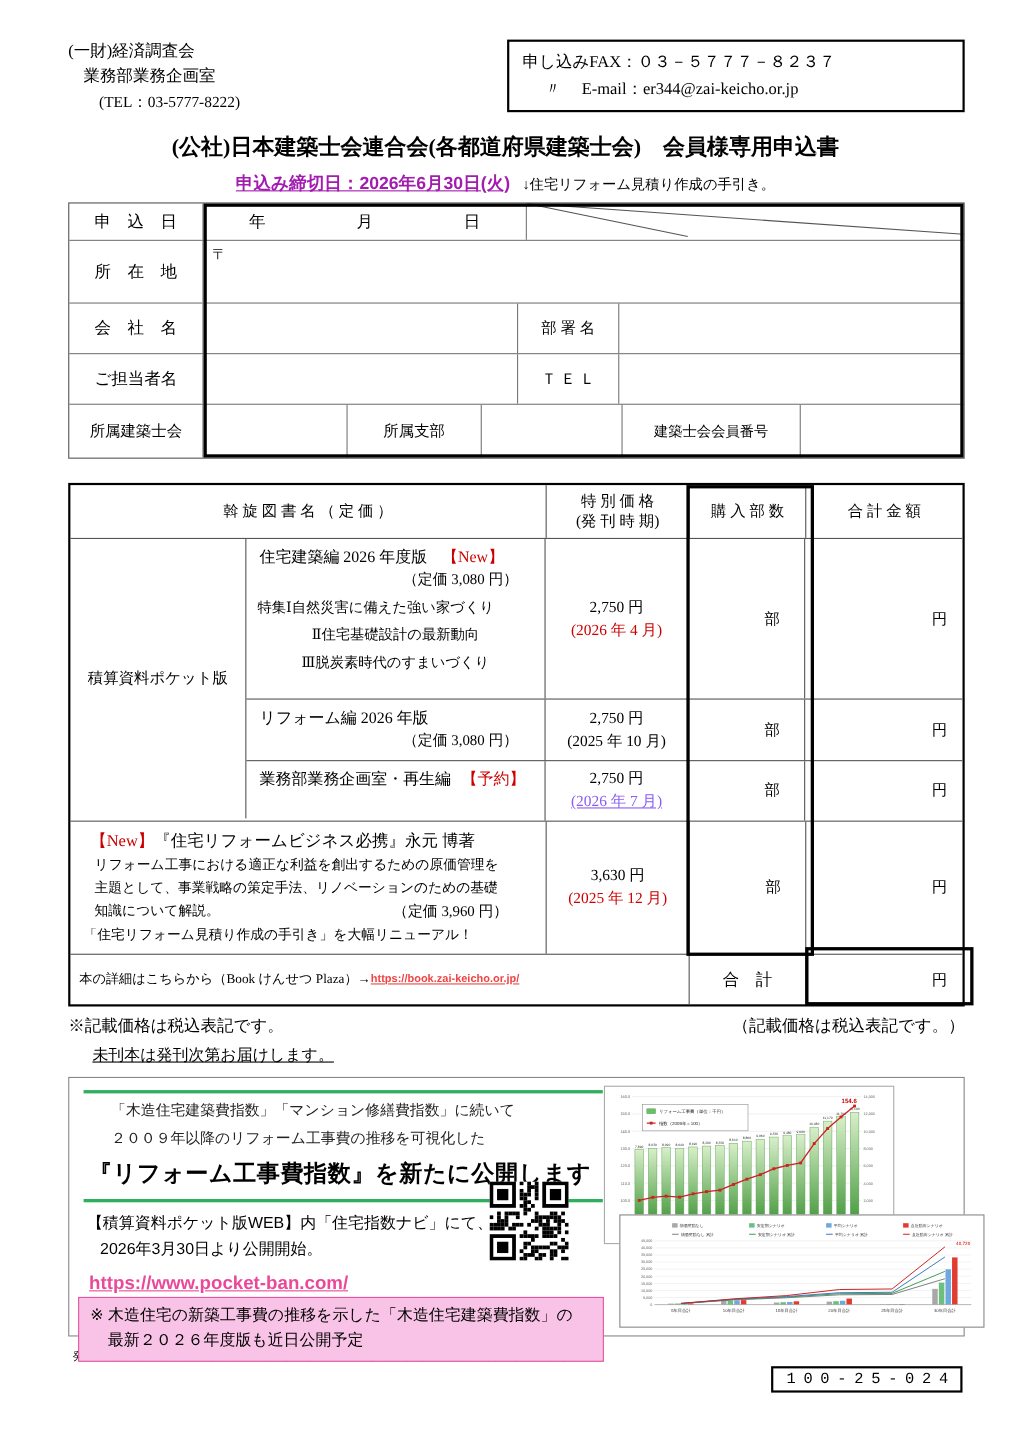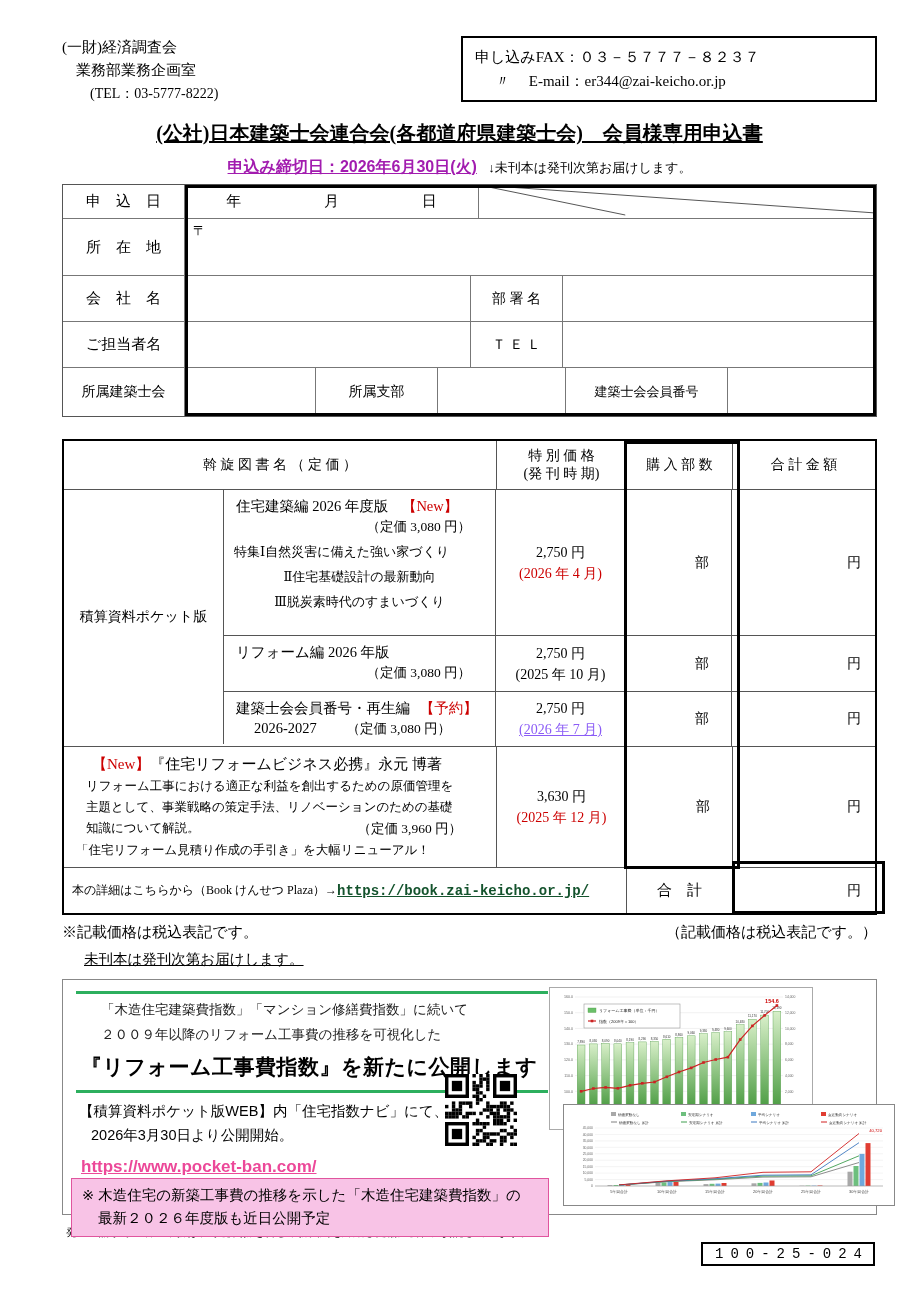--- a/index.html
+++ b/index.html
@@ -7,21 +7,21 @@
         font-family:"Liberation Serif","DejaVu Serif",serif;overflow:hidden;}
 
   
   .tophdr{display:flex;justify-content:space-between;align-items:flex-start;margin:36px 42px 0 62px;}
   .org{font-size:15px;line-height:1.55;}
   .org .i1{margin-left:14px;} .org .i2{margin-left:28px;font-size:14px;}
   .contactbox{border:2px solid #000;padding:7px 12px;font-size:15px;line-height:1.6;width:388px;}
   .contactbox .em{padding-left:20px;}
 
   
-  .title{ text-align:center;font-size:20px;font-weight:bold;margin-top:16px;text-decoration:underline;}
+  .title{ text-align:center;font-size:20px;font-weight:bold;margin-top:16px;}
   .deadline{text-align:center;margin-top:10px;font-size:13px;}
   .dl-red{color:#a21caf;font-weight:bold;font-size:16px;text-decoration:underline;font-family:"Liberation Sans",sans-serif;}
   .dl-note{margin-left:8px;font-size:13px;}
 
   
   .ftable{margin:6px 0 0 62px;width:815px;position:relative;border:1px solid #555;box-sizing:border-box;}
   .fthick{position:absolute;left:122px;top:0;right:0;bottom:0;border:3px solid #000;pointer-events:none;z-index:3;}
   .frow{display:flex;border-bottom:1px solid #777;}
   .frow:last-child{border-bottom:none;}
   .fcell{border-right:1px solid #777;box-sizing:border-box;position:relative;}
@@ -47,25 +47,25 @@
   .unitcell{display:flex;align-items:center;justify-content:flex-end;padding-right:22px;}
   .yencell{display:flex;align-items:center;justify-content:flex-end;padding-right:14px;}
   .red{color:#cc0000;}
   .redu{color:#8b5cf6;text-decoration:underline;}
   .bktitle{font-size:14.5px;padding:7px 10px 0 12px;}
   .bklp{text-align:right;padding-right:24px;font-size:13.5px;margin-top:2px;}
   .bkfeat{font-size:13px;padding-left:10px;margin-top:7px;}
   .bkfeat.ctr{text-align:center;padding-left:0;}
   .qtybox{position:absolute;left:560px;top:0;width:110px;height:422px;border:3px solid #000;pointer-events:none;z-index:3;}
   .totbox{position:absolute;left:668px;top:420px;width:147px;height:47px;border:3px solid #000;pointer-events:none;z-index:3;}
-  .b4line1{font-size:15px;padding:8px 0 0 28px;}
+  .b4line1{font-size:15px;padding:8px 0 0 18px;}
   .b4desc{font-size:12.5px;padding-left:22px;margin-top:4px;}
   .b4row{display:flex;justify-content:space-between;padding-right:34px;}
   .detailcell{display:flex;align-items:center;font-size:12px;padding-left:8px;}
-  .booklink{color:#14532d;font-weight:bold;font-size:14px;text-decoration:underline;font-family:Liberation Mono, monospace;}
+  .booklink{color:#ef4444;font-weight:bold;font-size:10px;text-decoration:underline;font-family:Liberation Sans, sans-serif;}
   .totlab{display:flex;align-items:center;justify-content:center;font-size:15px;}
 
   
   .notesrow{display:flex;justify-content:space-between;margin:8px 42px 0 62px;font-size:15px;}
   .note2{margin:8px 0 0 84px;font-size:14.5px;text-decoration:underline;}
 
   
   .promo{margin:10px 0 0 62px;width:815px;height:236px;border:1px solid #888;position:relative;
          font-family:"Liberation Sans","DejaVu Sans",sans-serif;box-sizing:border-box;}
   .grule{height:3px;background:#2daf5e;width:472px;margin-left:13px;}
@@ -104,21 +104,21 @@
     <div class="contactbox">
       <div>申し込みFAX：０３－５７７７－８２３７</div>
       <div class="em">〃　 E-mail：er344@zai-keicho.or.jp</div>
     </div>
   </div>
 
   
   <div class="title">(公社)日本建築士会連合会(各都道府県建築士会)　会員様専用申込書</div>
   <div class="deadline">
     <span class="dl-red">申込み締切日：2026年6月30日(火)</span>
-    <span class="dl-note">↓未刊本は発刊次第お届けします。</span>
+    <span class="dl-note">↓住宅リフォーム見積り作成の手引き。</span>
   </div>
 
   
   <div class="ftable">
     <div class="fthick"></div>
     <div class="frow" style="height:33px">
       <div class="fcell flab w122">申　込　日</div>
       <div class="fcell datecell">
         <span>年</span>
         <span>月</span>
@@ -211,26 +211,22 @@
           <div class="ocell cw4 unitcell">
             <span>部</span>
           </div>
           <div class="ocell cw5 yencell">
             <span>円</span>
           </div>
         </div>
         <div class="orow" style="height:54px;border-bottom:none">
           <div class="ocell cw2">
             <div class="bktitle">
-              <span>建築士会会員番号・再生編</span>
+              <span>業務部業務企画室・再生編</span>
               <span class="red" style="margin-left:6px">【予約】</span>
-            </div>
-            <div class="bktitle" style="padding-top:2px">
-              <span style="margin-left:18px">2026-2027</span>
-              <span style="margin-left:26px;font-size:13.5px">（定価 3,080 円）</span>
             </div>
           </div>
           <div class="ocell cw3 pricecell">
             <div>2,750 円</div>
             <div class="redu">(2026 年 7 月)</div>
           </div>
           <div class="ocell cw4 unitcell">
             <span>部</span>
           </div>
           <div class="ocell cw5 yencell">

